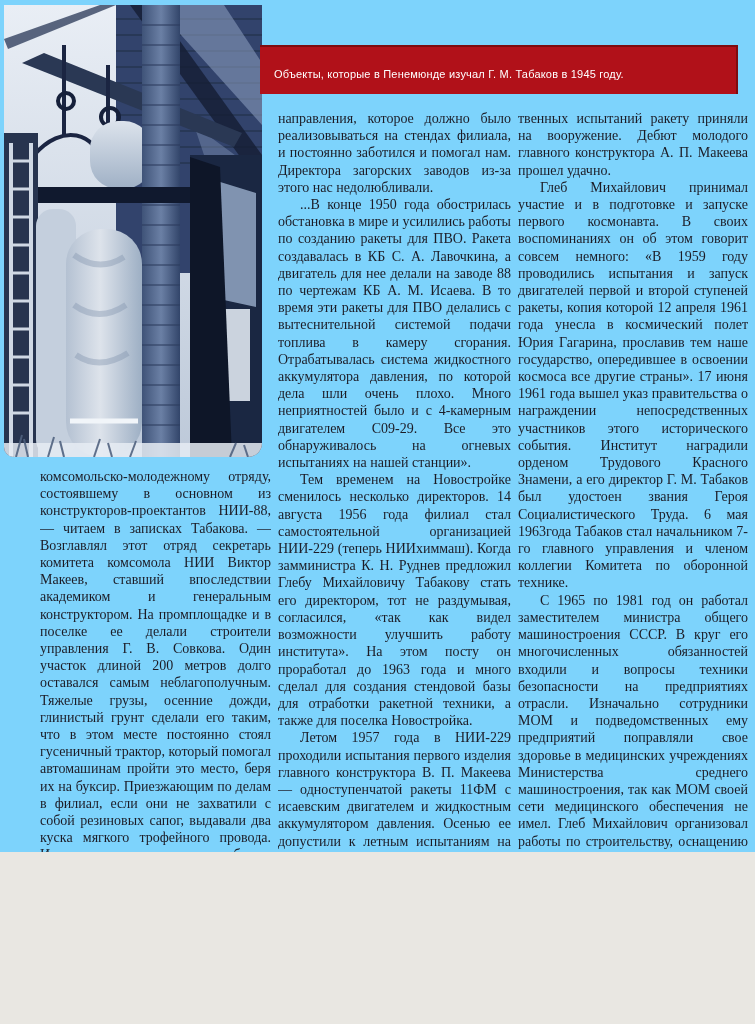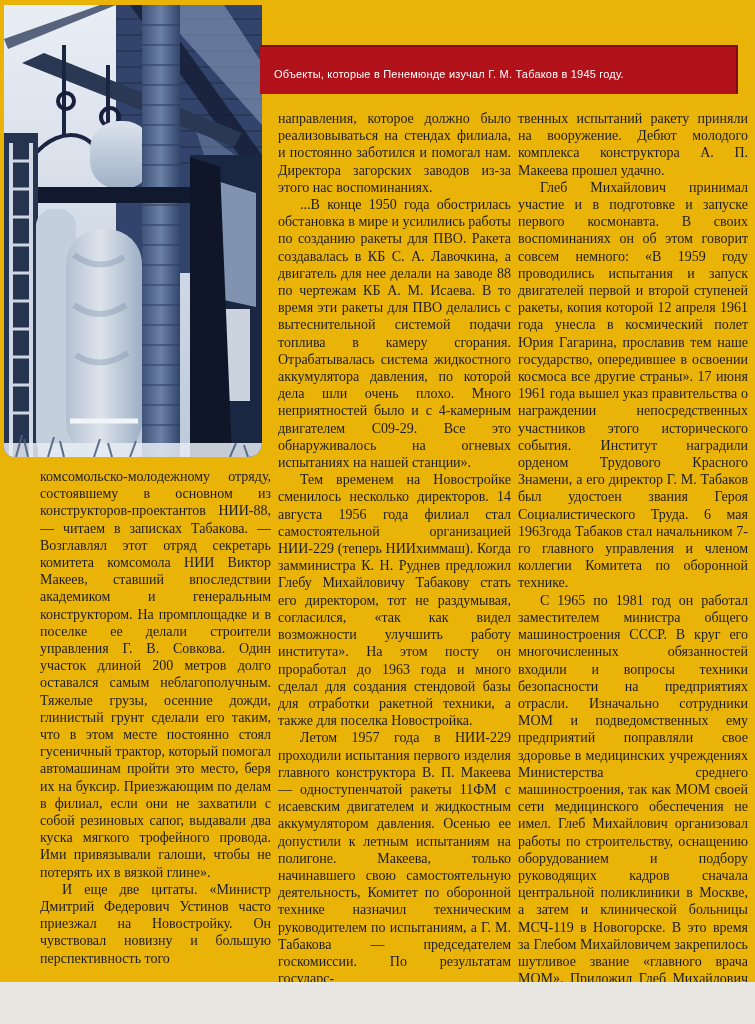--- a/index.html
+++ b/index.html
@@ -2,22 +2,22 @@
 <html><head>
 <meta charset="utf-8">
 <style>
   html,body{margin:0;padding:0;}
   body{
     width:755px;height:1024px;overflow:hidden;
     background:#e9e7e2;
     font-family:"Liberation Serif", serif;
   }
   .page{
-    position:relative;width:755px;height:982px;
-    background:#eab308;overflow:hidden;
+    position:relative;width:755px;height:852px;
+    background:#7dd3fc;overflow:hidden;
   }
   
   .photo{
     position:absolute;left:4px;top:5px;width:258px;height:452px;
     border-radius:0 0 14px 10px;overflow:hidden;
     background:#c7d2e0;
   }
   .photo svg{display:block;width:100%;height:100%;}
   
   .banner{
@@ -182,26 +182,26 @@
   <div class="banner">
     <span class="caption">Объекты, которые в Пенемюнде изучал Г. М. Табаков в 1945 году.</span>
   </div>
 
   <div class="col" id="col-left">
     <p class="no-indent">комсомольско-молодежному отряду, состоявшему в основном из конструкторов-проектантов НИИ-88, — читаем в записках Табакова. — Возглавлял этот отряд секретарь комитета комсомола НИИ Виктор Макеев, ставший впоследствии академиком и генеральным конструктором. На промплощадке и в поселке ее делали строители управления Г. В. Совкова. Один участок длиной 200 метров долго оставался самым неблагополучным. Тяжелые грузы, осенние дожди, глинистый грунт сделали его таким, что в этом месте постоянно стоял гусеничный трактор, который помогал автомашинам пройти это место, беря их на буксир. Приезжающим по делам в филиал, если они не захватили с собой резиновых сапог, выдавали два куска мягкого трофейного провода. Ими привязывали галоши, чтобы не потерять их в вязкой глине».</p>
     <p>И еще две цитаты. «Министр Дмитрий Федерович Устинов часто приезжал на Новостройку. Он чувствовал новизну и большую перспективность того</p>
   </div>
 
   <div class="col" id="col-mid">
-    <p class="no-indent">направления, которое должно было реализовываться на стендах филиала, и постоянно заботился и помогал нам. Директора загорских заводов из-за этого нас воспоминаниях.</p>
+    <p class="no-indent">направления, которое должно было реализовываться на стендах филиала, и постоянно заботился и помогал нам. Директора загорских заводов из-за этого нас недолюбливали.</p>
     <p>...В конце 1950 года обострилась обстановка в мире и усилились работы по созданию ракеты для ПВО. Ракета создавалась в КБ С. А. Лавочкина, а двигатель для нее делали на заводе 88 по чертежам КБ А. М. Исаева. В то время эти ракеты для ПВО делались с вытеснительной системой подачи топлива в камеру сгорания. Отрабатывалась система жидкостного аккумулятора давления, по которой дела шли очень плохо. Много неприятностей было и с 4-камерным двигателем С09-29. Все это обнаруживалось на огневых испытаниях на нашей станции».</p>
     <p>Тем временем на Новостройке сменилось несколько директоров. 14 августа 1956 года филиал стал самостоятельной организацией НИИ-229 (теперь НИИхиммаш). Когда замминистра К. Н. Руднев предложил Глебу Михайловичу Табакову стать его директором, тот не раздумывая, согласился, «так как видел возможности улучшить работу института». На этом посту он проработал до 1963 года и много сделал для создания стендовой базы для отработки ракетной техники, а также для поселка Новостройка.</p>
     <p>Летом 1957 года в НИИ-229 проходили испытания первого изделия главного конструктора В. П. Макеева — одноступенчатой ракеты 11ФМ с исаевским двигателем и жидкостным аккумулятором давления. Осенью ее допустили к летным испытаниям на полигоне. Макеева, только начинавшего свою самостоятельную деятельность, Комитет по оборонной технике назначил техническим руководителем по испытаниям, а Г. М. Табакова — председателем госкомиссии. По результатам государс-</p>
   </div>
 
   <div class="col" id="col-right">
-    <p class="no-indent">твенных испытаний ракету приняли на вооружение. Дебют молодого комплекса конструктора А. П. Макеева прошел удачно.</p>
+    <p class="no-indent">твенных испытаний ракету приняли на вооружение. Дебют молодого главного конструктора А. П. Макеева прошел удачно.</p>
     <p>Глеб Михайлович принимал участие и в подготовке и запуске первого космонавта. В своих воспоминаниях он об этом говорит совсем немного: «В 1959 году проводились испытания и запуск двигателей первой и второй ступеней ракеты, копия которой 12 апреля 1961 года унесла в космический полет Юрия Гагарина, прославив тем наше государство, опередившее в освоении космоса все другие страны». 17 июня 1961 года вышел указ правительства о награждении непосредственных участников этого исторического события. Институт наградили орденом Трудового Красного Знамени, а его директор Г. М. Табаков был удостоен звания Героя Социалистического Труда. 6 мая 1963года Табаков стал начальником 7-го главного управления и членом коллегии Комитета по оборонной технике.</p>
     <p>С 1965 по 1981 год он работал заместителем министра общего машиностроения СССР. В круг его многочисленных обязанностей входили и вопросы техники безопасности на предприятиях отрасли. Изначально сотрудники МОМ и подведомственных ему предприятий поправляли свое здоровье в медицинских учреждениях Министерства среднего машиностроения, так как МОМ своей сети медицинского обеспечения не имел. Глеб Михайлович организовал работы по строительству, оснащению оборудованием и подбору руководящих кадров сначала центральной поликлиники в Москве, а затем и клинической больницы МСЧ-119 в Новогорске. В это время за Глебом Михайловичем закрепилось шутливое звание «главного врача МОМ». Приложил Глеб Михайлович усилия и к созданию медицинского комплекса на Новостройке.</p>
 
   </div>
 
 </div>
 
 </body></html>

